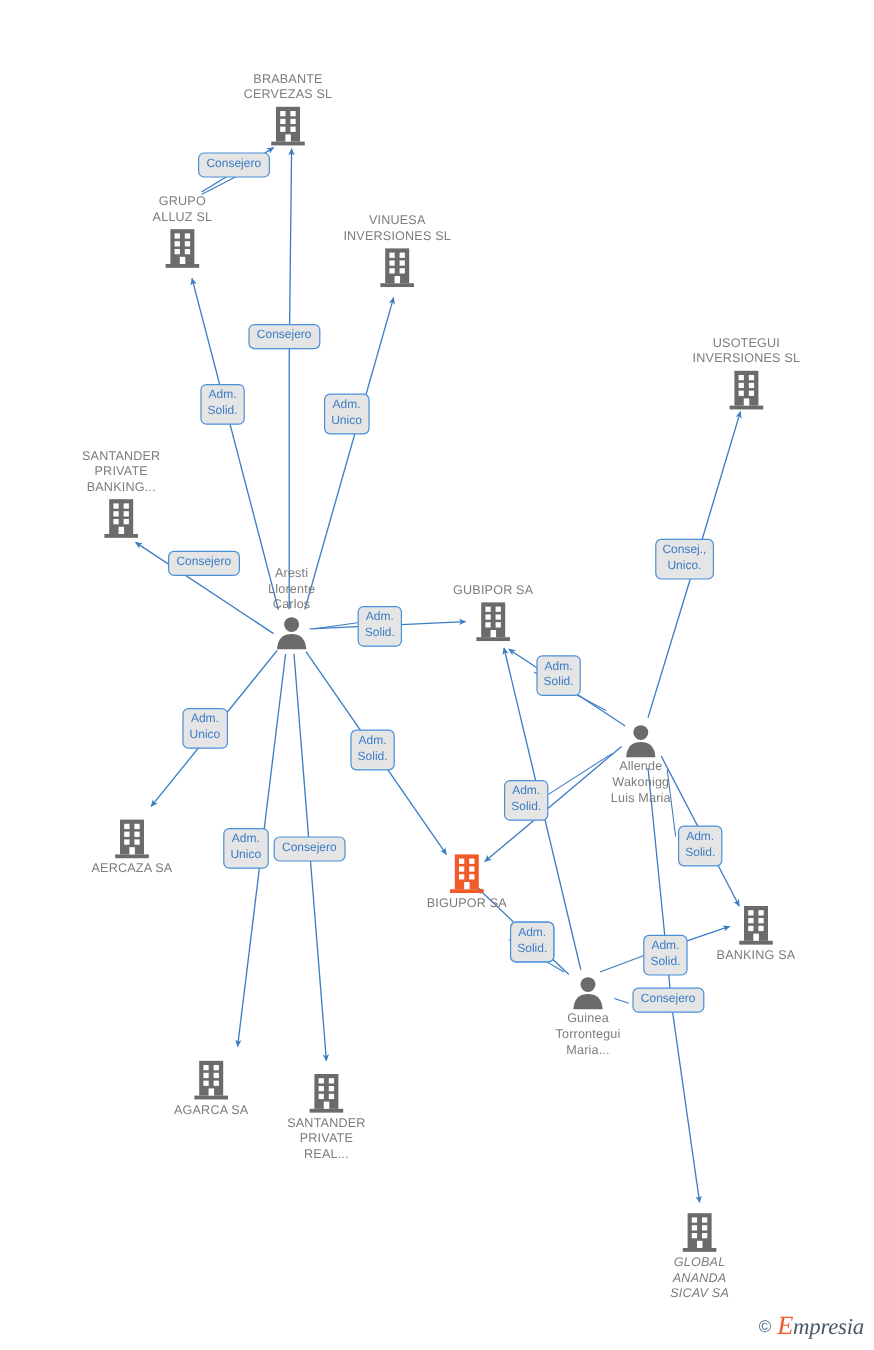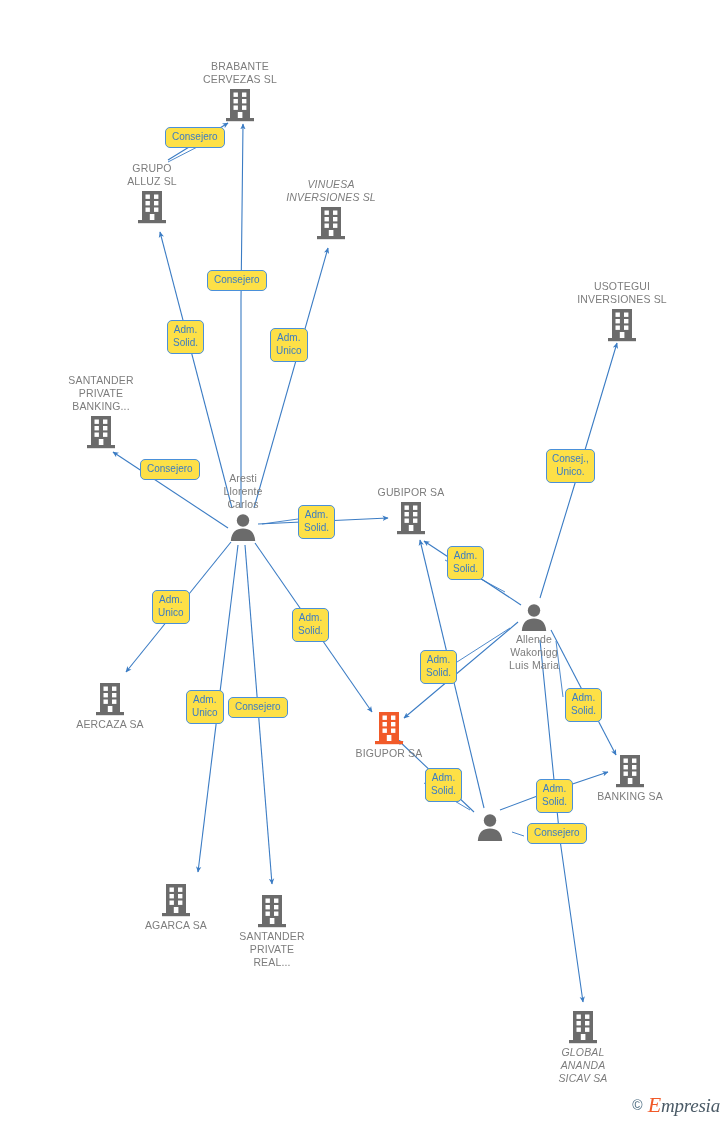--- a/index.html
+++ b/index.html
@@ -51,21 +51,21 @@
   .node.label-above .label { margin: 0 0 1px 0; }
   .node.highlight .label { color: #7d7d7d; }
 
   
   .badge {
     position: absolute;
     z-index: 5;
     box-sizing: border-box;
     border: 1px solid #4a90d9;
     border-radius: 5px;
-    background: #fde047;
+    background: #e5e5e5;
     color: #3b7cc4;
     font-size: 10px;
     line-height: 12.5px;
     text-align: center;
     padding: 3px 5px 4px 5px;
     white-space: pre-line;
     box-shadow: 0 0 0 0 rgba(0,0,0,0);
   }
   .badge.one-line { padding: 3px 6px 3px 6px; }
 
@@ -187,21 +187,21 @@
               <rect x="9.5" y="5.5" width="4.4" height="4.4"></rect>
               <rect x="18" y="5.5" width="4.4" height="4.4"></rect>
               <rect x="9.5" y="12" width="4.4" height="4.4"></rect>
               <rect x="18" y="12" width="4.4" height="4.4"></rect>
               <rect x="9.5" y="18.5" width="4.4" height="4.4"></rect>
               <rect x="18" y="18.5" width="4.4" height="4.4"></rect>
               <rect x="13.8" y="25" width="4.6" height="6"></rect>
             </g>
           </svg></span>
       </div>
-      <div class="node company label-above" style="left: 331px; top: 178px; font-style: italic;">
+      <div class="node company label-above" style="left: 331px; top: 178px;">
         <span class="label">VINUESA
 INVERSIONES SL</span>
         <span class="glyph"><svg width="32" height="36" viewBox="0 0 32 36" xmlns="http://www.w3.org/2000/svg" aria-hidden="true">
             <rect x="6" y="2" width="20" height="29" fill="#6b6b6b"></rect>
             <rect x="2" y="31" width="28" height="3.2" fill="#6b6b6b"></rect>
             <g fill="#ffffff">
               <rect x="9.5" y="5.5" width="4.4" height="4.4"></rect>
               <rect x="18" y="5.5" width="4.4" height="4.4"></rect>
               <rect x="9.5" y="12" width="4.4" height="4.4"></rect>
               <rect x="18" y="12" width="4.4" height="4.4"></rect>
@@ -378,20 +378,23 @@
           </svg></span>
         <span class="label">Allende
 Wakonigg
 Luis Maria</span>
       </div>
       <div class="node person" style="left: 490px; top: 812px;">
         <span class="glyph"><svg width="30" height="30" viewBox="0 0 30 30" xmlns="http://www.w3.org/2000/svg" aria-hidden="true">
             <circle cx="15" cy="8.5" r="6.2" fill="#6b6b6b"></circle>
             <path d="M2.8 29 C3.4 19.6 8.4 16.4 15 16.4 C21.6 16.4 26.6 19.6 27.2 29 Z" fill="#6b6b6b"></path>
           </svg></span>
+        <span class="label">Guinea
+Torrontegui
+Maria...</span>
       </div>
     </div>
   <div id="badge-layer">
       <div class="badge one-line" style="left: 165px; top: 127px;">Consejero</div>
       <div class="badge one-line" style="left: 207px; top: 270px;">Consejero</div>
       <div class="badge" style="left: 167px; top: 320px;">Adm.
 Solid.</div>
       <div class="badge" style="left: 270px; top: 328px;">Adm.
 Unico</div>
       <div class="badge one-line" style="left: 140px; top: 459px;">Consejero</div>

